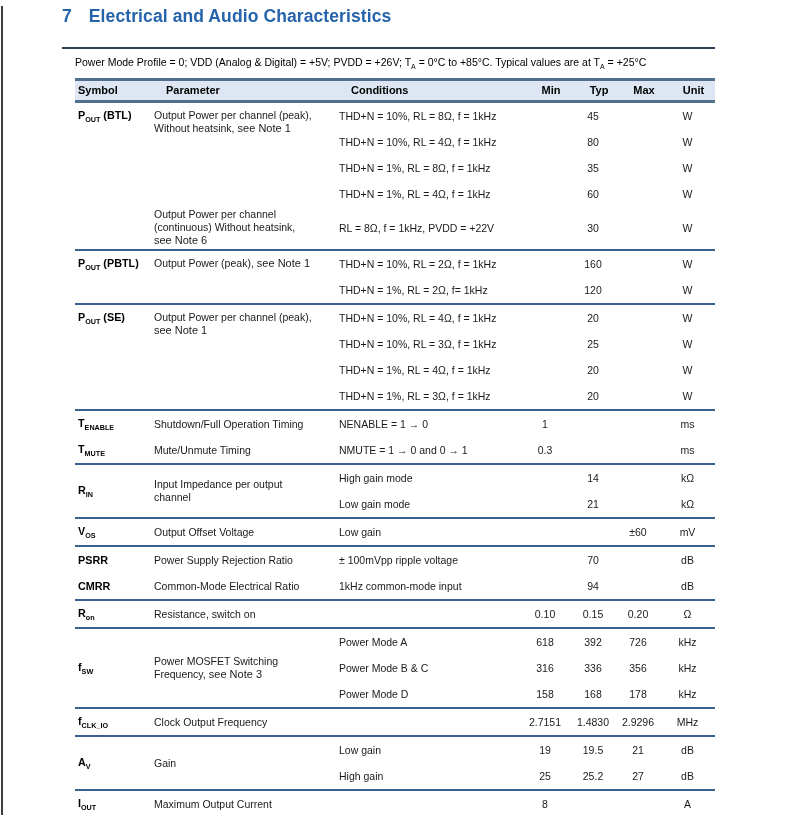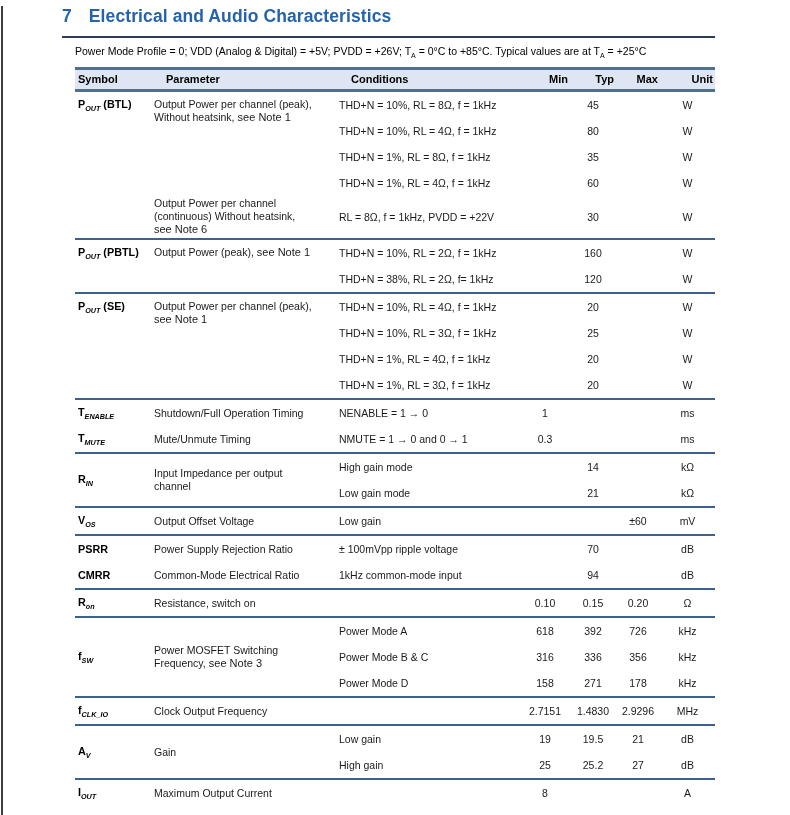--- a/index.html
+++ b/index.html
@@ -13,21 +13,21 @@
   .page { position: relative; width: 790px; height: 815px; }
   .page-edge {
     position: absolute; left: 1px; top: 0;
     width: 2px; height: 815px;
     background: #3d3d3d;
   }
   .heading {
     margin: 6px 0 0 62px;
     width: 653px;
     border-bottom: 2px solid var(--heading-rule, #2b3b58);
-    padding-bottom: 9px;
+    padding-bottom: 20px;
     color: var(--heading-blue, #2563ac);
     font-size: 17.5px;
     font-weight: bold;
     letter-spacing: 0.1px;
   }
   .heading .num { margin-right: 17px; }
   .content { margin-left: 75px; width: 640px; }
   .table-label {
     margin-top: 9px;
     font-size: 11.5px;
@@ -49,31 +49,31 @@
   thead th {
     background: var(--header-bg, #dde6f2);
     border-top: 3px solid var(--header-border, #51708f);
     border-bottom: 3px solid var(--header-border, #51708f);
     font-size: 11px;
     font-weight: bold;
     color: #000;
     padding: 3px 2px 4px 14px;
     text-align: left;
   }
-  thead th.c { text-align: right; }
+  thead th.c { text-align: center; }
   td {
     font-size: 10.5px;
     height: 24px;
     padding: 1px 2px;
     vertical-align: middle;
     color: #1a1a1a;
   }
   .c { text-align: center; }
   .sym { font-weight: bold; font-size: 10.8px; color: #000; padding-left: 3px; }
-  .sym sub { font-size: 7.2px; font-weight: bold; font-style: italic; }
+  .sym sub { font-size: 7.2px; font-weight: bold; }
   .vt { vertical-align: top; padding-top: 6px; }
   .pl { display: block; line-height: 1.25; }
   .note { font-size: 11px; }
   tr.band td { border-top: 2px solid var(--band-border, #3c618f); }
   th.sym-h { padding-left: 3px; }
 </style>
 </head>
 <body>
 
 <div class="page">
@@ -161,21 +161,21 @@
         <tr class="band">
           <td class="sym vt" rowspan="2"><span>P</span><sub>OUT</sub><span> (PBTL)</span></td>
           <td class="vt" rowspan="2"><span>Output Power (peak),</span><span class="note"> see Note 1</span></td>
           <td>THD+N = 10%, RL = 2Ω, f = 1kHz</td>
           <td class="c"></td>
           <td class="c">160</td>
           <td class="c"></td>
           <td class="c">W</td>
         </tr>
         <tr>
-          <td>THD+N = 38%, RL = 2Ω, f= 1kHz</td>
+          <td>THD+N = 1%, RL = 2Ω, f= 1kHz</td>
           <td class="c"></td>
           <td class="c">120</td>
           <td class="c"></td>
           <td class="c">W</td>
         </tr>
 
         <tr class="band">
           <td class="sym vt" rowspan="4"><span>P</span><sub>OUT</sub><span> (SE)</span></td>
           <td class="vt" rowspan="4">
             <span class="pl">Output Power per channel (peak),</span>
@@ -302,21 +302,21 @@
         <tr>
           <td>Power Mode B &amp; C</td>
           <td class="c">316</td>
           <td class="c">336</td>
           <td class="c">356</td>
           <td class="c">kHz</td>
         </tr>
         <tr>
           <td>Power Mode D</td>
           <td class="c">158</td>
-          <td class="c">271</td>
+          <td class="c">168</td>
           <td class="c">178</td>
           <td class="c">kHz</td>
         </tr>
 
         <tr class="band">
           <td class="sym"><span>f</span><sub>CLK_IO</sub></td>
           <td>Clock Output Frequency</td>
           <td></td>
           <td class="c">2.7151</td>
           <td class="c">1.4830</td>

